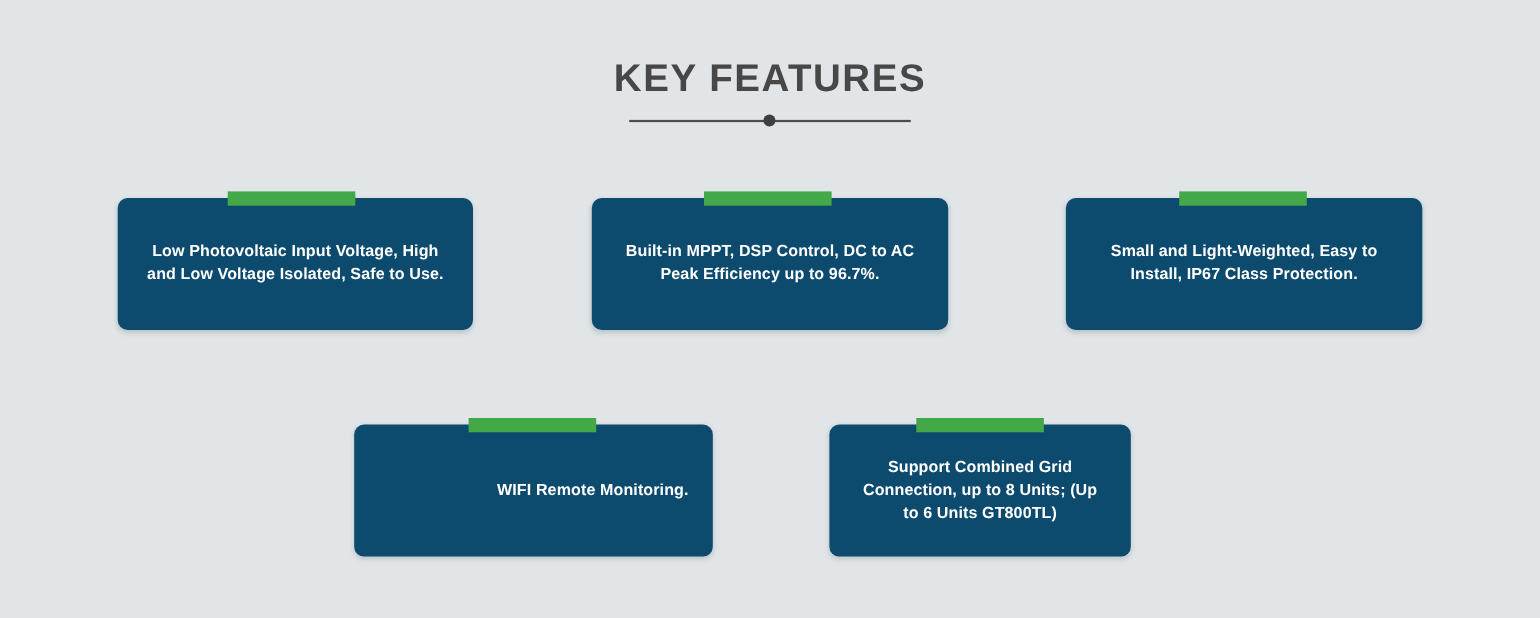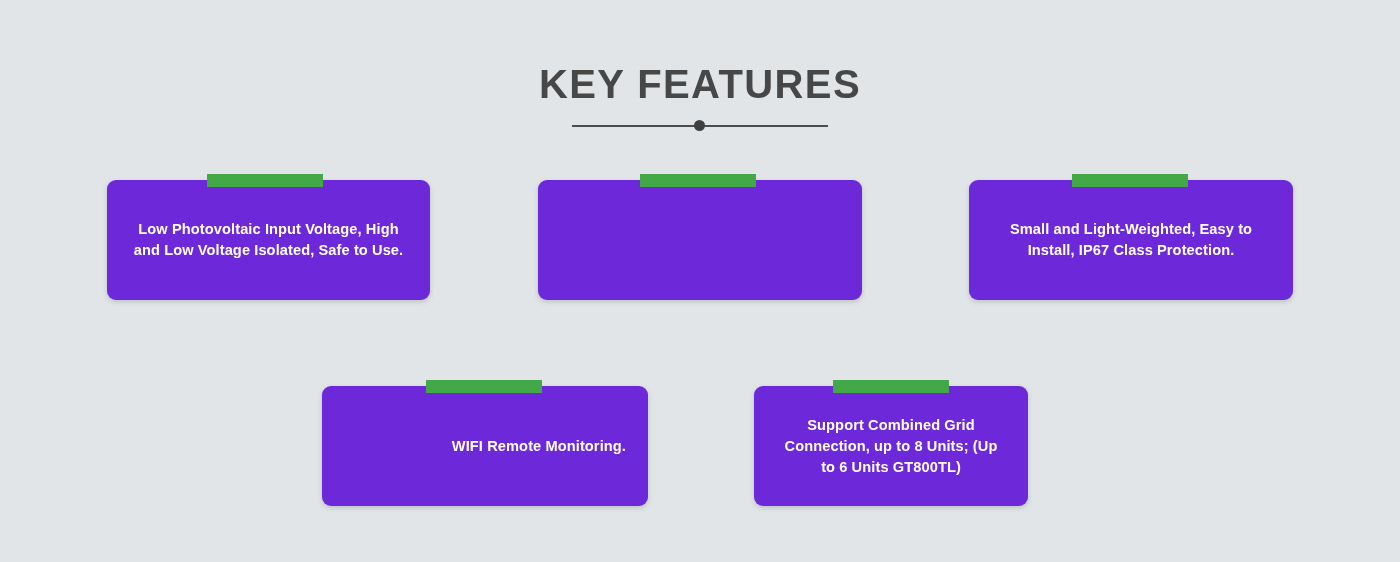--- a/index.html
+++ b/index.html
@@ -23,26 +23,26 @@
 
   
   .heading-block {
     position: absolute;
     left: 0;
     top: 48px;
     width: 1400px;
     text-align: center;
   }
   .page-title {
-    font-size: 40px;
+    font-size: 35px;
     font-weight: 600;
     letter-spacing: 1.4px;
     color: #474747;
     line-height: 40px;
-    margin: 16px;
+    margin: 4px;
     font-family: "Liberation Sans", sans-serif;
   }
   .title-rule {
     position: relative;
     width: 256px;
     height: 12px;
     margin: 12px auto 0 auto;
   }
   .title-rule-line {
     position: absolute;
@@ -59,21 +59,21 @@
     margin-left: -6px;
     width: 11px;
     height: 11px;
     border-radius: 50%;
     background: #3f3f3f;
   }
 
   
   .card {
     position: absolute;
-    background: #6d28d9;
+    background: #0c4a6e;
     border-radius: 9px;
     box-shadow: 0 2px 5px rgba(90, 105, 115, 0.28);
     display: flex;
     align-items: center;
     justify-content: center;
     box-sizing: border-box;
     padding: 0 22px;
   }
   .card-tab {
     position: absolute;
@@ -123,20 +123,21 @@
     </div>
   </div>
 
   <div class="card card-1">
     <div class="card-tab"></div>
     <div class="card-text">Low Photovoltaic Input Voltage, High and Low Voltage Isolated, Safe to Use.</div>
   </div>
 
   <div class="card card-2">
     <div class="card-tab"></div>
+    <div class="card-text">Built-in MPPT, DSP Control, DC to AC Peak Efficiency up to 96.7%.</div>
   </div>
 
   <div class="card card-3">
     <div class="card-tab"></div>
     <div class="card-text">Small and Light-Weighted, Easy to Install, IP67 Class Protection.</div>
   </div>
 
   <div class="card card-4">
     <div class="card-tab"></div>
     <div class="card-text">WIFI Remote Monitoring.</div>

